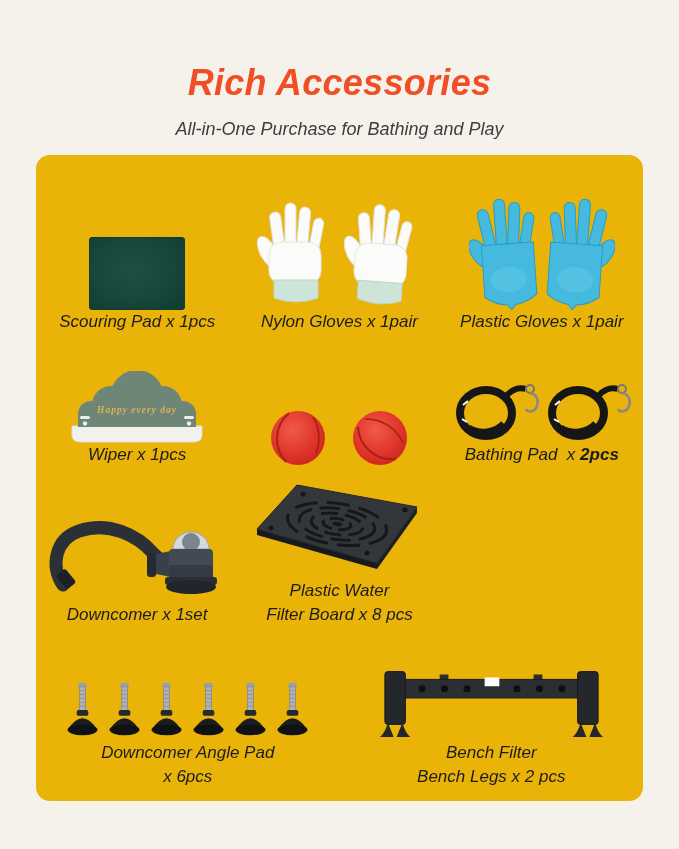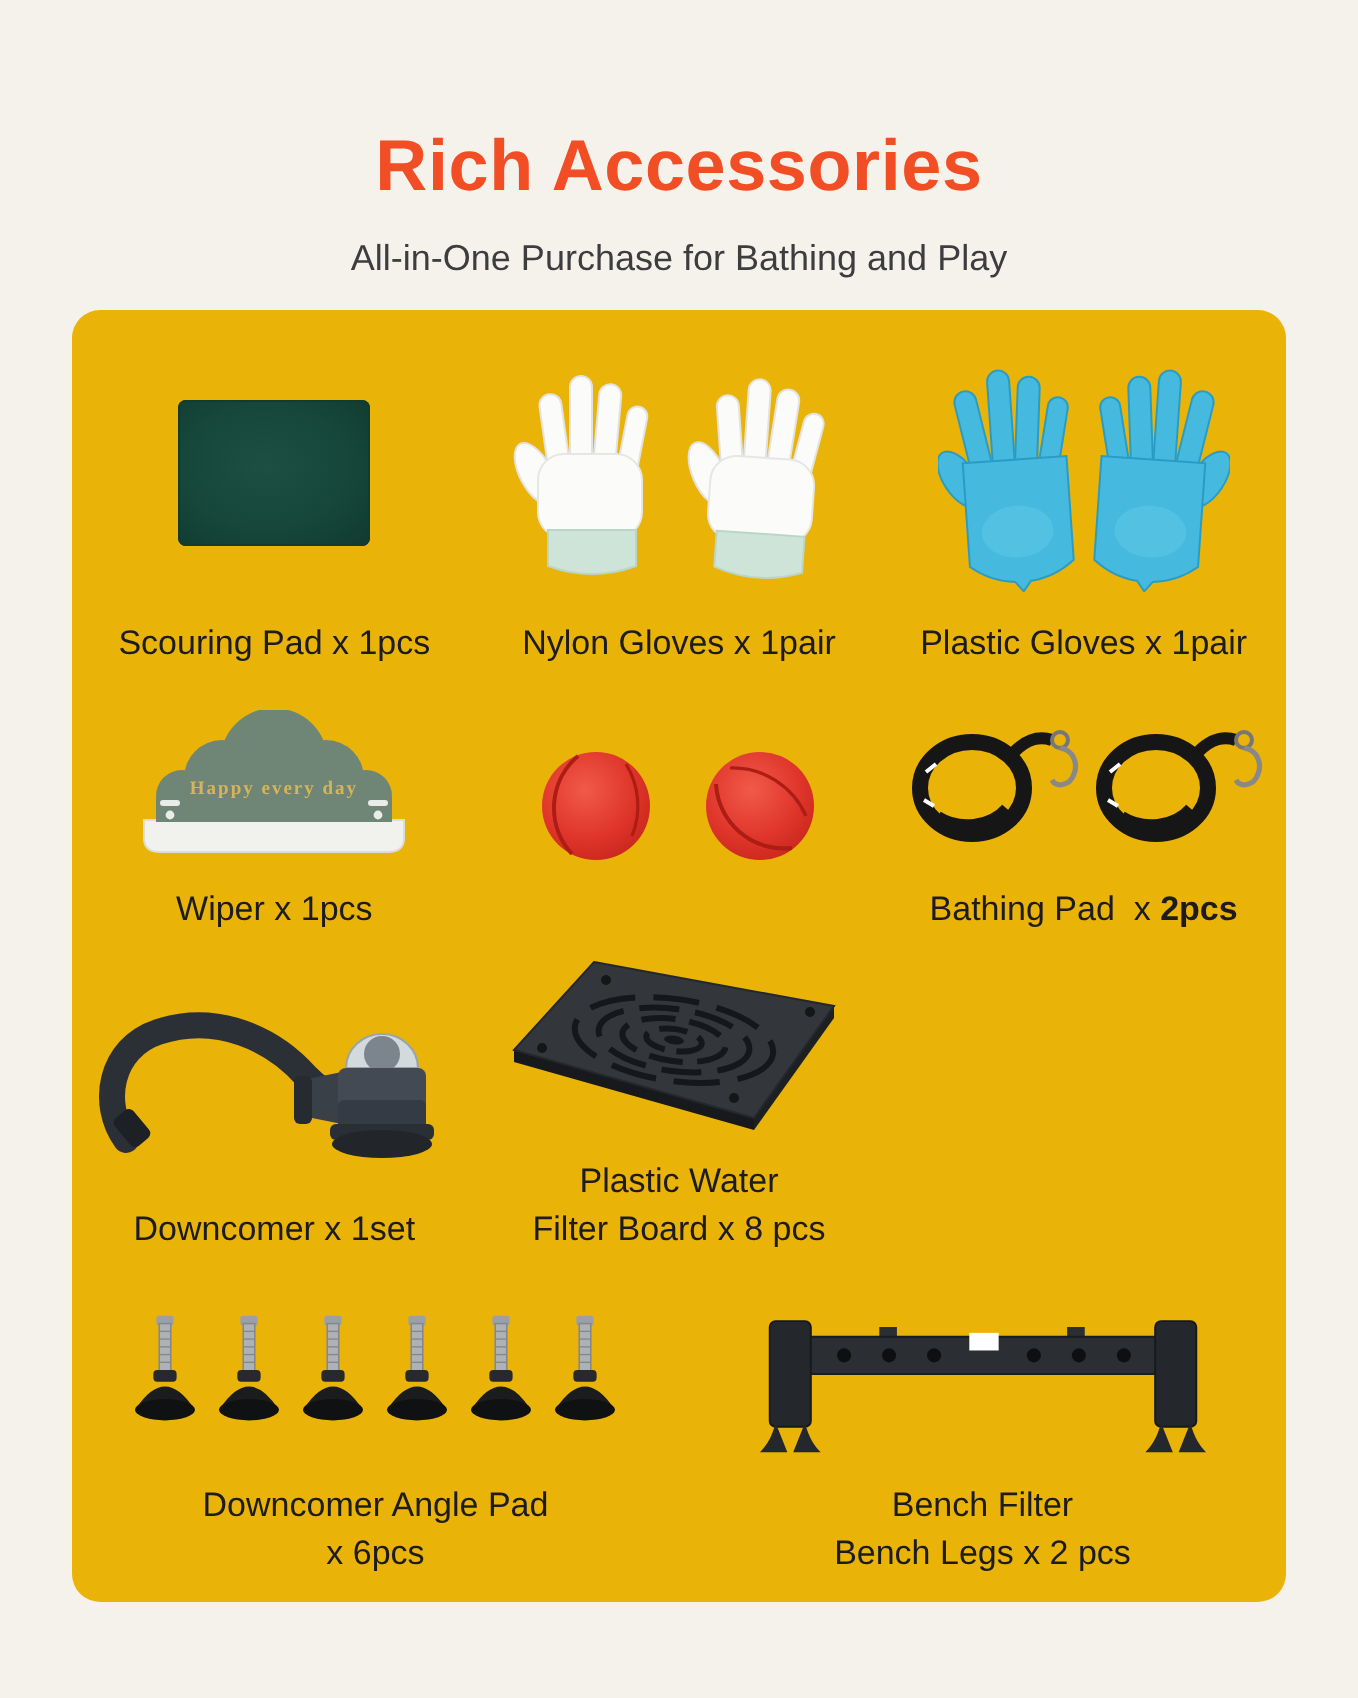--- a/index.html
+++ b/index.html
@@ -2,21 +2,21 @@
 <html><head>
 <meta charset="utf-8">
 <style>
   html,body{margin:0;padding:0;}
   body{
     width:679px;height:849px;
     background:#f5f2ec;
     font-family:"Liberation Sans", sans-serif;
     -webkit-font-smoothing:antialiased;
   }
-  .page{position:relative;width:679px;height:849px;overflow:hidden;}
+  .page{position:relative;width:679px;height:849px;overflow:hidden;font-style:italic;}
   .header{position:absolute;top:0;left:0;width:679px;text-align:center;}
   .title{
     margin-top:62px;
     font-size:36px;font-weight:bold;color:#F14E26;letter-spacing:.3px;
   }
   .subtitle{
     margin-top:15px;
     font-size:18px;color:#3d3d40;
   }
   .card{
@@ -26,21 +26,21 @@
     display:grid;
     grid-template-rows:175px 133px 160px 162px;
     padding-top:8px;
   }
   .row3{display:grid;grid-template-columns:1fr 1fr 1fr;}
   .row2{display:grid;grid-template-columns:1fr 1fr;}
   .cell{
     display:flex;flex-direction:column;align-items:center;justify-content:flex-end;
     padding-bottom:4px;box-sizing:border-box;
   }
-  .art{flex:1;display:flex;align-items:center;justify-content:center;width:100%;}
+  .art{flex:1;display:flex;align-items:flex-end;justify-content:center;width:100%;}
   .label{
     font-size:17px;color:#1c1c1e;text-align:center;line-height:1.4;
     white-space:pre-wrap;
   }
   .bold{font-weight:bold;}
   .pad-rect{
     width:96px;height:73px;border-radius:4px;
     background:radial-gradient(ellipse at 45% 45%, #1d5042 0%, #16473a 55%, #113a2f 100%);
     box-shadow:0 0 0 1px #123c31 inset;
   }

